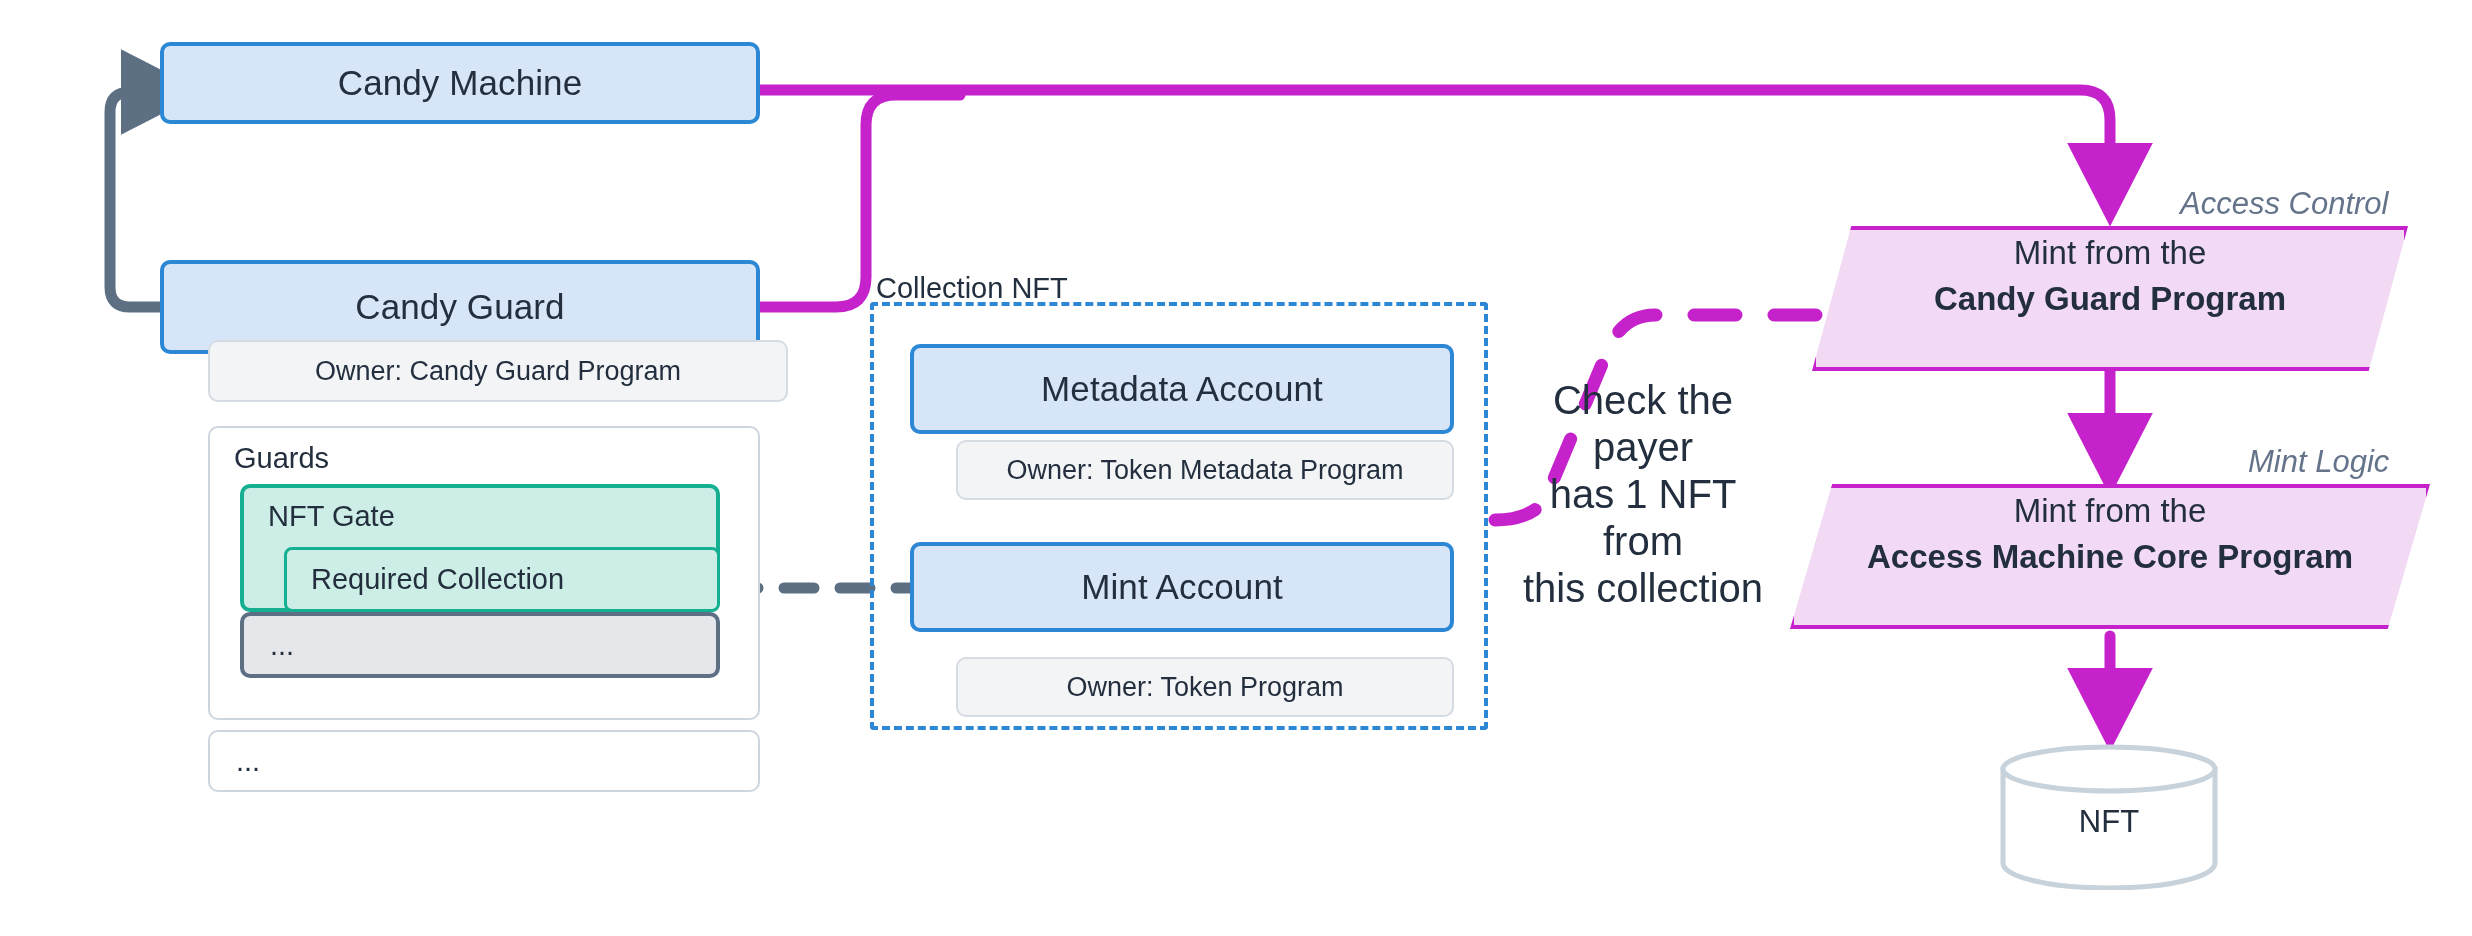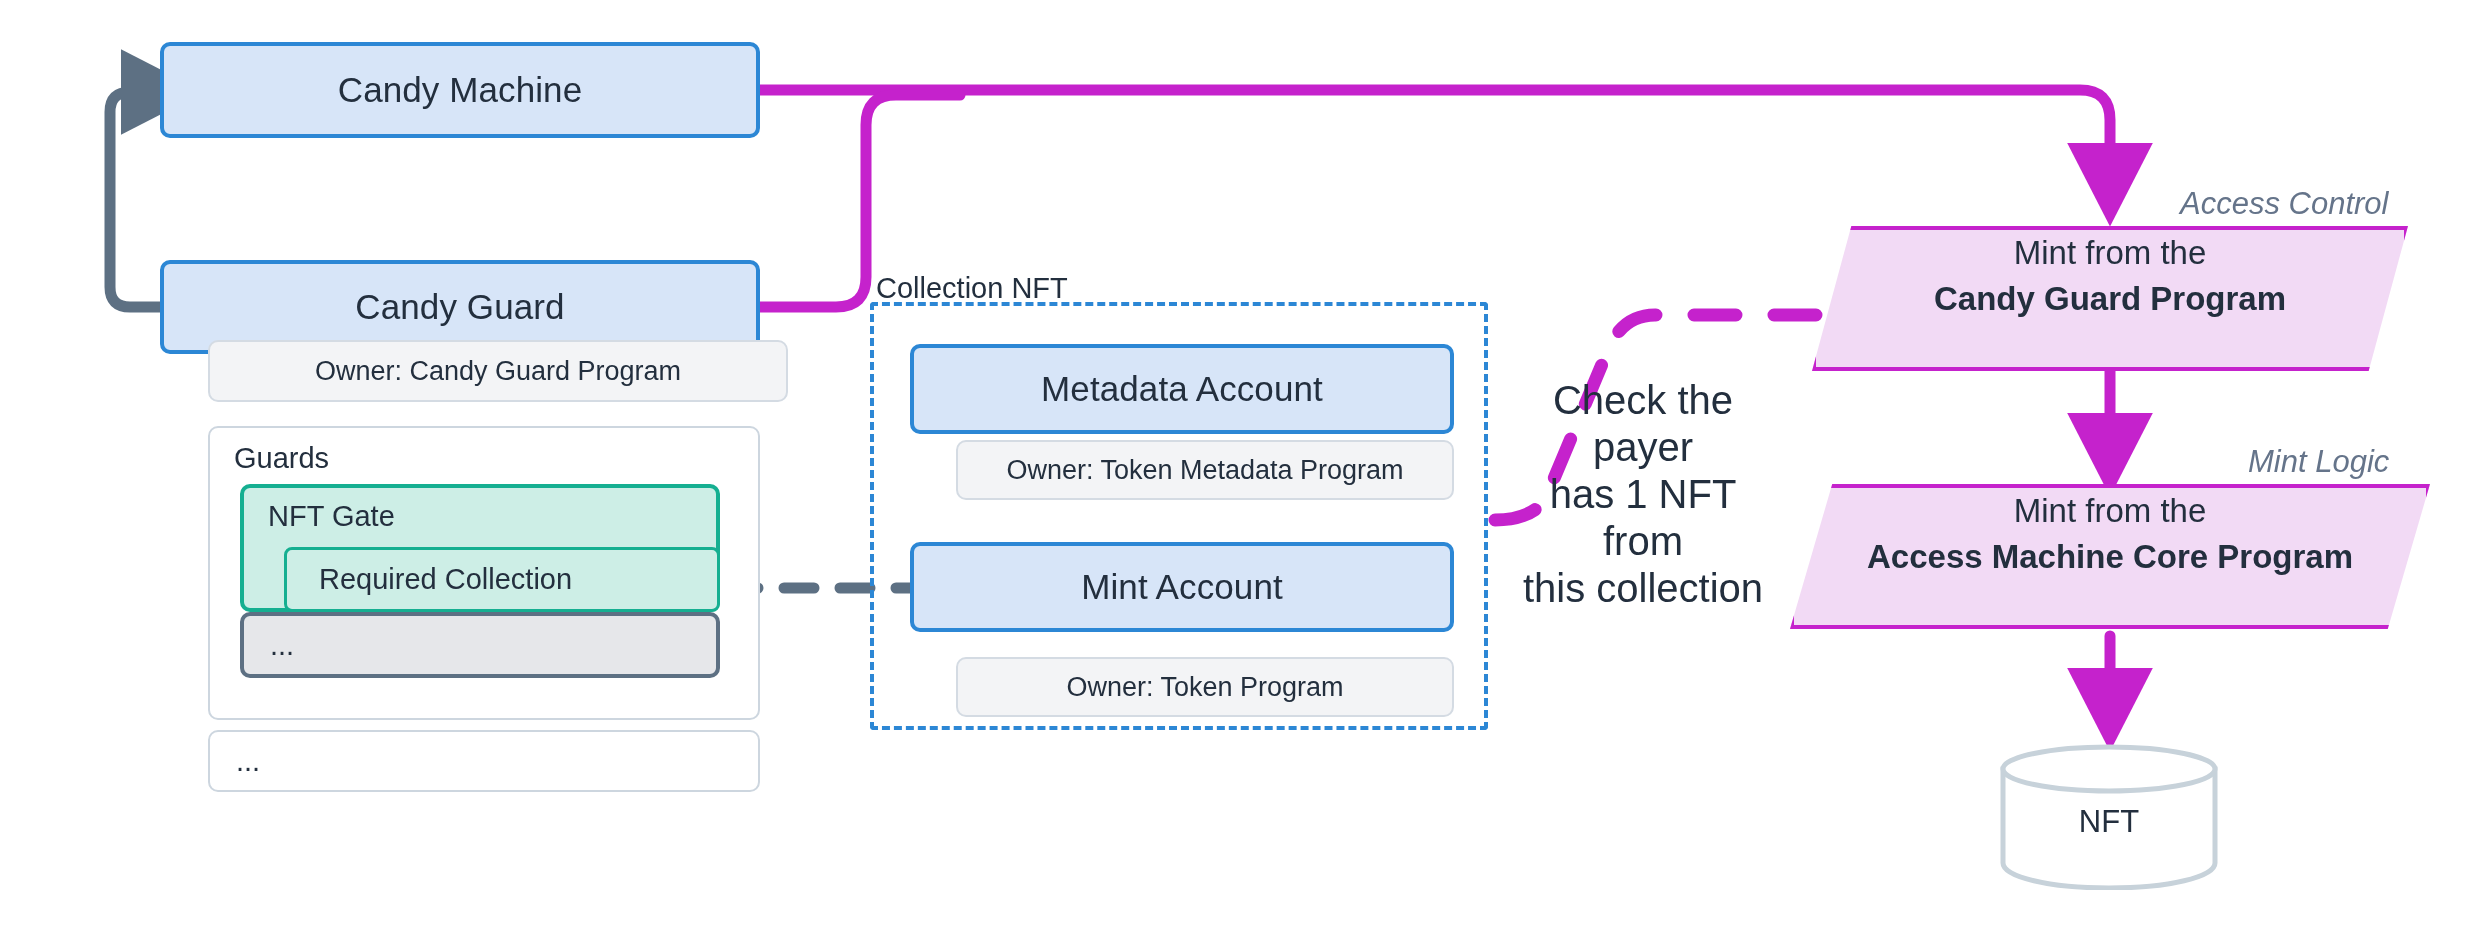--- a/index.html
+++ b/index.html
@@ -82,21 +82,21 @@
   .guard-item {
     position: absolute;
     box-sizing: border-box;
     background: #cdeee6;
     border: 3px solid #15af91;
     border-radius: 8px;
     display: flex;
     align-items: center;
     color: #232f3e;
     font-size: 29px;
-    padding-left: 32px;
+    padding-left: 24px;
   }
   .ellipsis-box {
     position: absolute;
     box-sizing: border-box;
     background: #e6e7ea;
     border: 4px solid #5d7083;
     border-radius: 10px;
     display: flex;
     align-items: center;
     color: #232f3e;
@@ -205,21 +205,21 @@
 
     <path d="M 728,588 L 912,588" fill="none" stroke="#5d7083" stroke-width="11" stroke-linecap="round" stroke-dasharray="30 26"></path>
 
     <path d="M 1495,520 Q 1530,520 1545,500 L 1610,345 Q 1625,315 1655,315 L 1832,315" fill="none" stroke="#c522cc" stroke-width="13" stroke-linecap="round" stroke-dasharray="42 38"></path>
 
     <path d="M 2110,370 L 2110,470" fill="none" stroke="#c522cc" stroke-width="11" stroke-linecap="round" marker-end="url(#mArrowMagenta)"></path>
 
     <path d="M 2110,636 L 2110,725" fill="none" stroke="#c522cc" stroke-width="11" stroke-linecap="round" marker-end="url(#mArrowMagenta)"></path>
   </svg>
 
-  <div class="acct-title" style="left:160px; top:42px; width:600px; height:96px;">
+  <div class="acct-title" style="left:160px; top:42px; width:600px; height:82px;">
     <span>Candy Machine</span>
   </div>
 
   <div class="acct-title" style="left:160px; top:260px; width:600px; height:94px;">
     <span>Candy Guard</span>
   </div>
   <div class="acct-owner" style="left:208px; top:340px; width:580px; height:62px;">
     <span>Owner: Candy Guard Program</span>
   </div>
 

